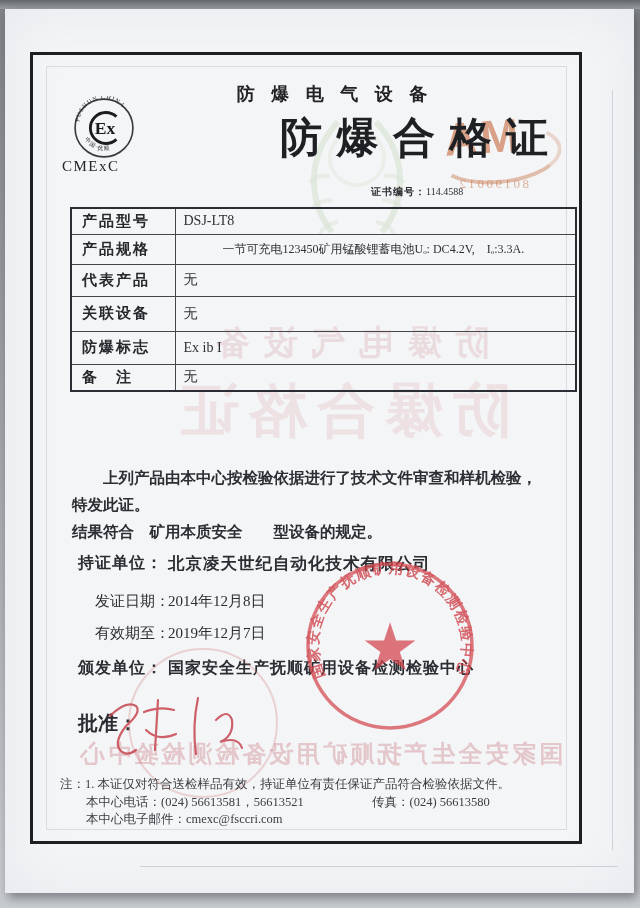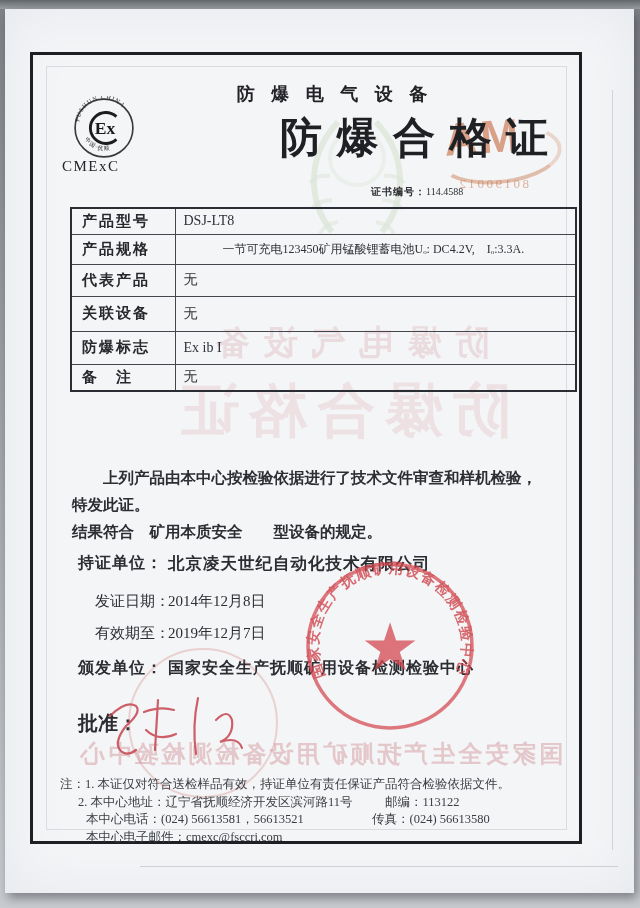--- a/index.html
+++ b/index.html
@@ -214,22 +214,18 @@
       <path d="M18,30 Q34,14 44,20 Q50,26 34,40 Q20,58 30,66 Q36,70 44,64"></path>
       <path d="M66,14 L63,64 M52,26 Q68,20 82,24 M54,44 Q66,56 84,48"></path>
       <path d="M106,12 Q100,40 104,68"></path>
       <path d="M124,34 Q136,22 140,34 Q142,50 128,56 Q146,50 150,62"></path>
     </g>
   </svg>
 
   <div class="notes">
     <div class="nrow">注：1. 本证仅对符合送检样品有效，持证单位有责任保证产品符合检验依据文件。</div>
     <div class="nrow">
-      <span class="ind1" style="display:inline-block">2. 本中心地址：辽宁省抚顺经济开发区滨河路11号</span>
-      <span class="nright2">邮编：113122</span>
-    </div>
-    <div class="nrow">
       <span class="ind2" style="display:inline-block">本中心电话：(024) 56613581，56613521</span>
       <span class="nright3">传真：(024) 56613580</span>
     </div>
     <div class="nrow ind2">本中心电子邮件：cmexc@fsccri.com</div>
   </div>
 </div>
 
 </body></html>

